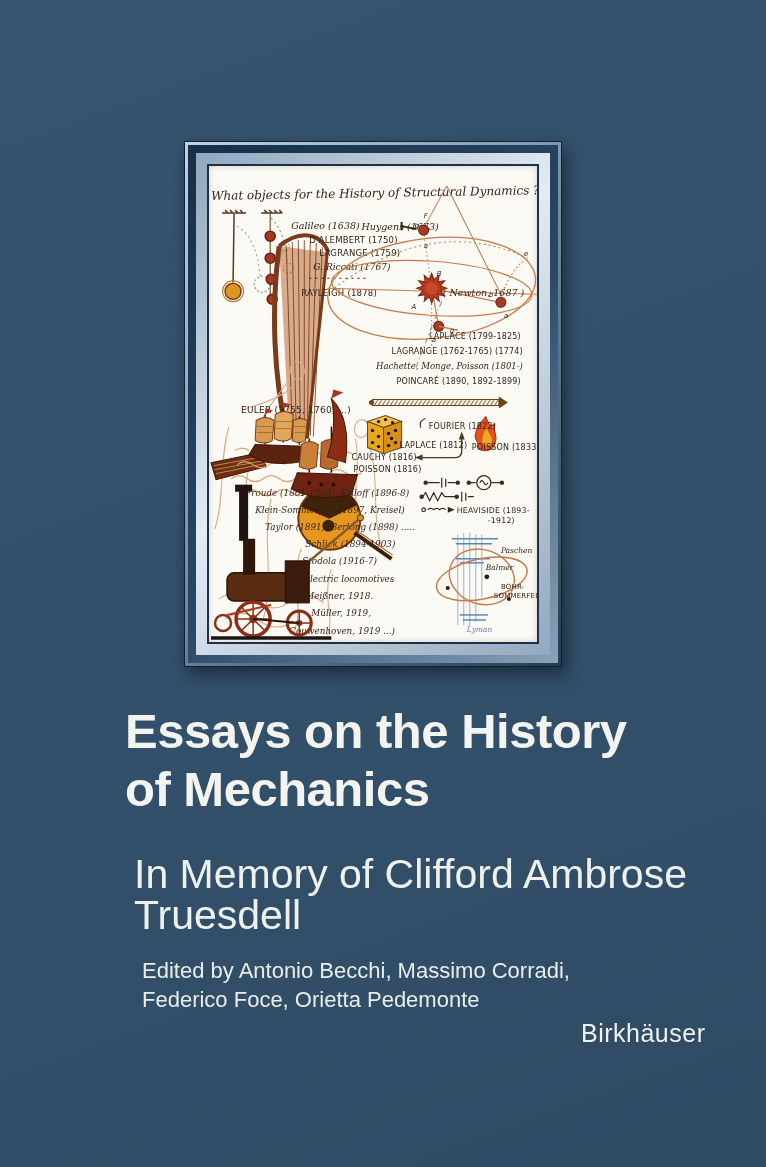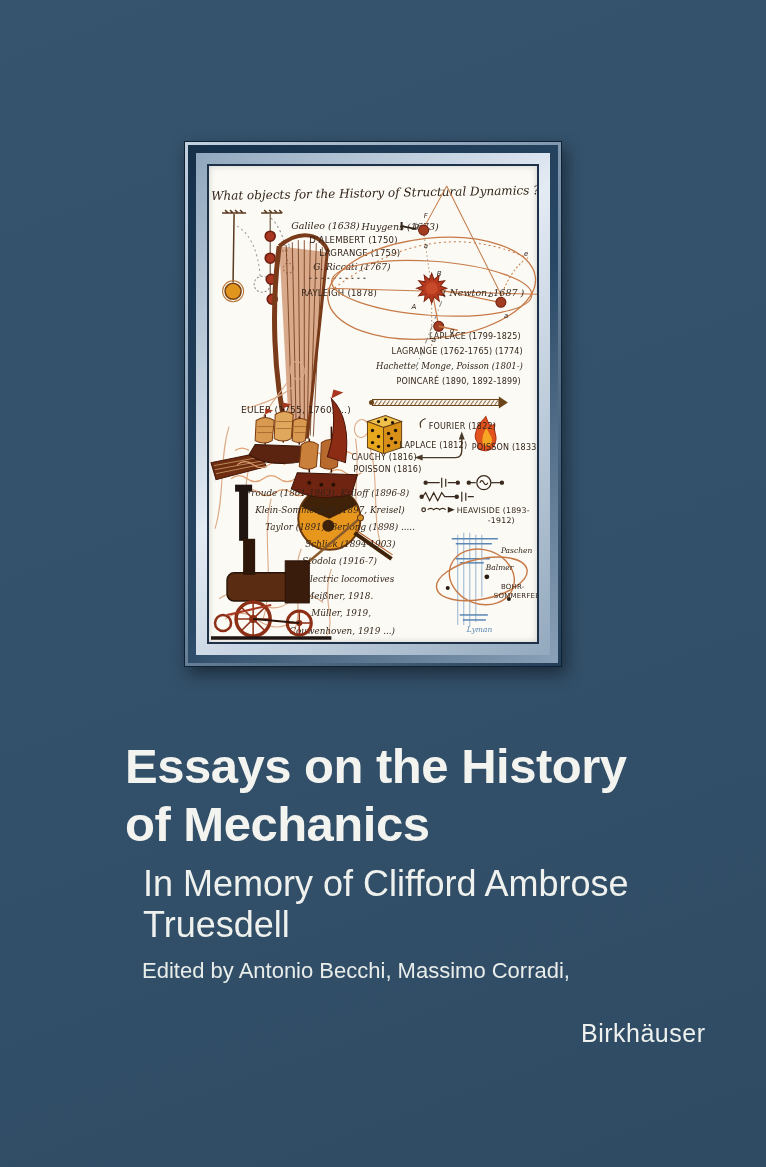--- a/index.html
+++ b/index.html
@@ -25,27 +25,27 @@
     background:linear-gradient(135deg,#90a7bd 0%,#e3ebf4 45%,#93a9be 100%);
   }
   .matte{
     box-sizing:border-box;width:100%;height:100%;
     border:2px solid #1e3149;background:#fbfaf4;
     box-shadow:inset 0 0 6px rgba(60,70,90,.25);
   }
   .matte svg{display:block;width:100%;height:100%;}
   
   .title{
-    position:absolute;left:125px;top:737px;margin:0;
+    position:absolute;left:125px;top:702px;margin:0;
     color:#f3f4f0;font-size:49px;line-height:58px;font-weight:bold;letter-spacing:-.5px;
   }
   .title span{display:block;}
   .subtitle{
-    position:absolute;left:126px;top:846px;margin:17px;
-    color:#eef1ed;font-size:36px;line-height:41px;font-weight:normal;
+    position:absolute;left:126px;top:846px;margin:8px;
+    color:#eef1ed;font-size:41px;line-height:41px;font-weight:normal;
   }
   .subtitle span{display:block;}
   .editors{
     position:absolute;left:126px;top:940px;margin:16px;
     color:#e9edea;font-size:22px;line-height:29px;
   }
   .editors span{display:block;}
   .publisher{
     position:absolute;left:575px;top:1013px;margin:6px;
     color:#eef1ed;font-size:25px;letter-spacing:.5px;
@@ -363,17 +363,18 @@
     <span>Essays on the History</span>
     <span>of Mechanics</span>
   </h1>
 
   <h2 class="subtitle">
     <span>In Memory of Clifford Ambrose Truesdell</span>
   </h2>
 
   <p class="editors">
     <span>Edited by Antonio Becchi, Massimo Corradi,</span>
+    <span>Federico Foce, Orietta Pedemonte</span>
   </p>
 
   <p class="publisher">Birkhäuser</p>
 
 </div>
 
 </body></html>

